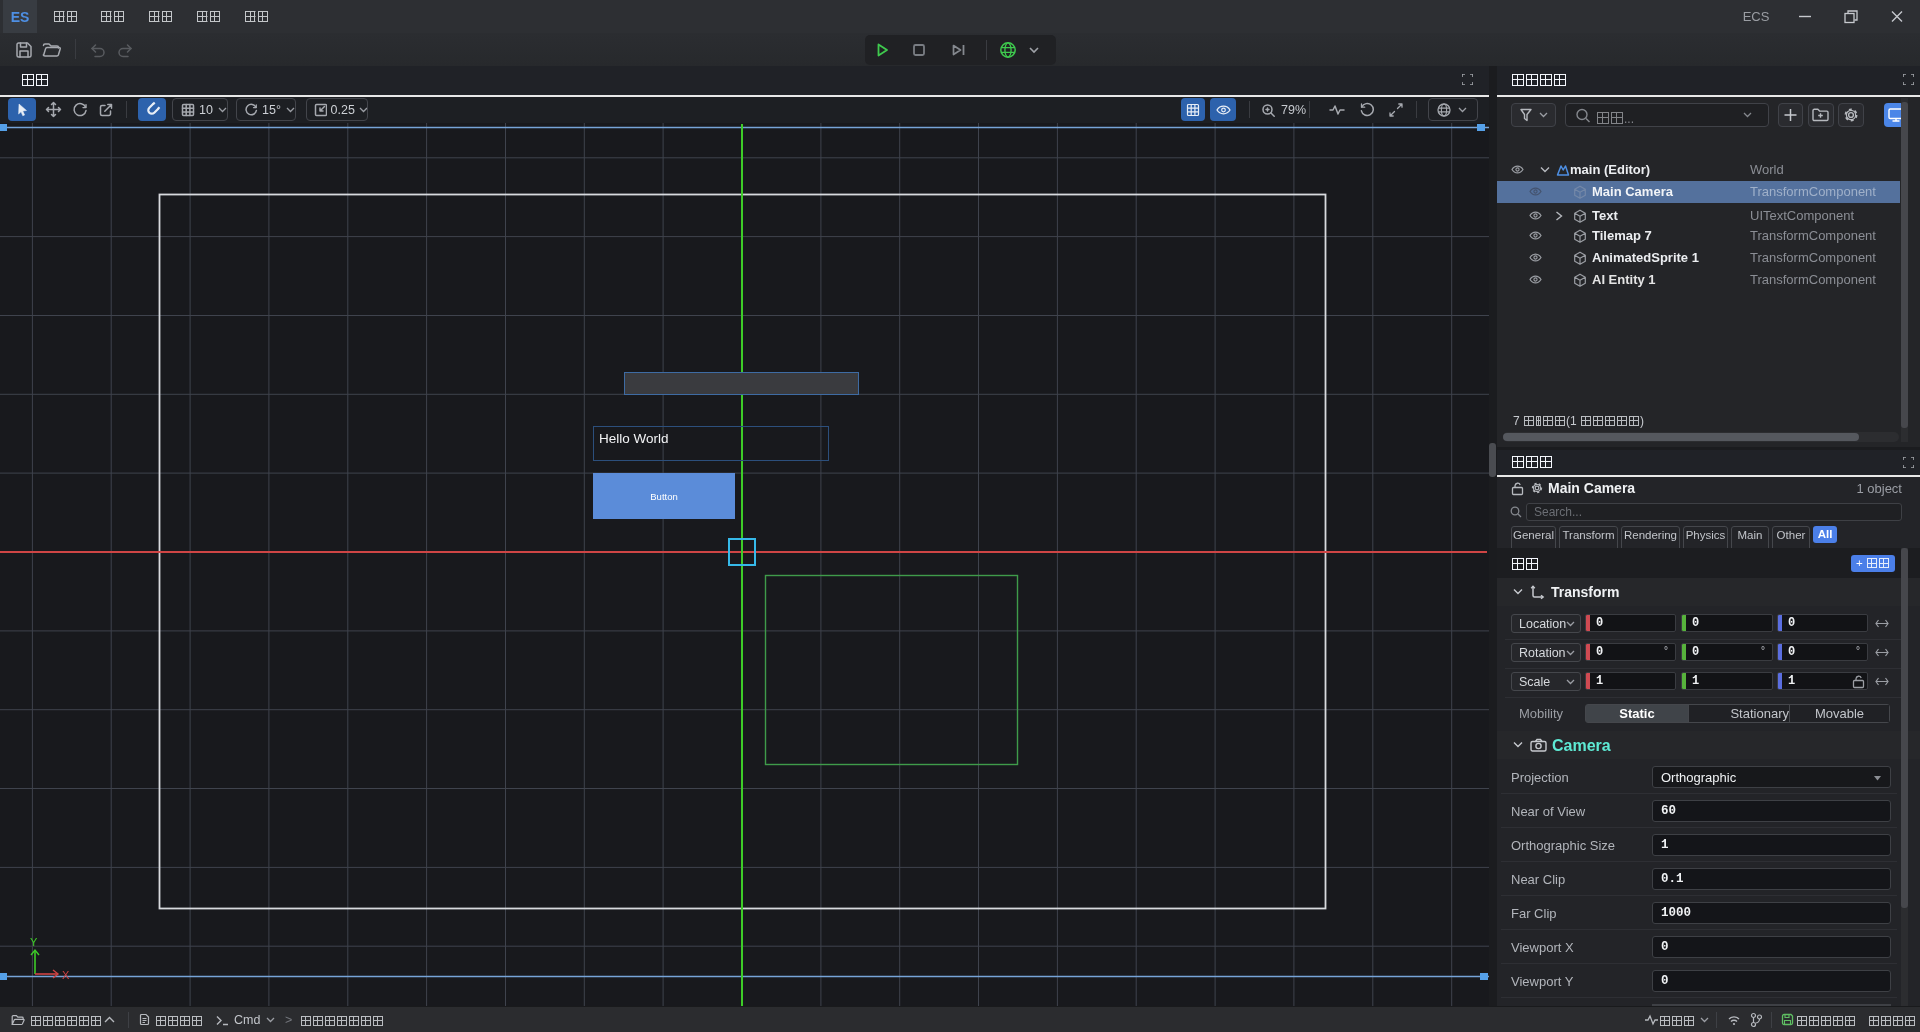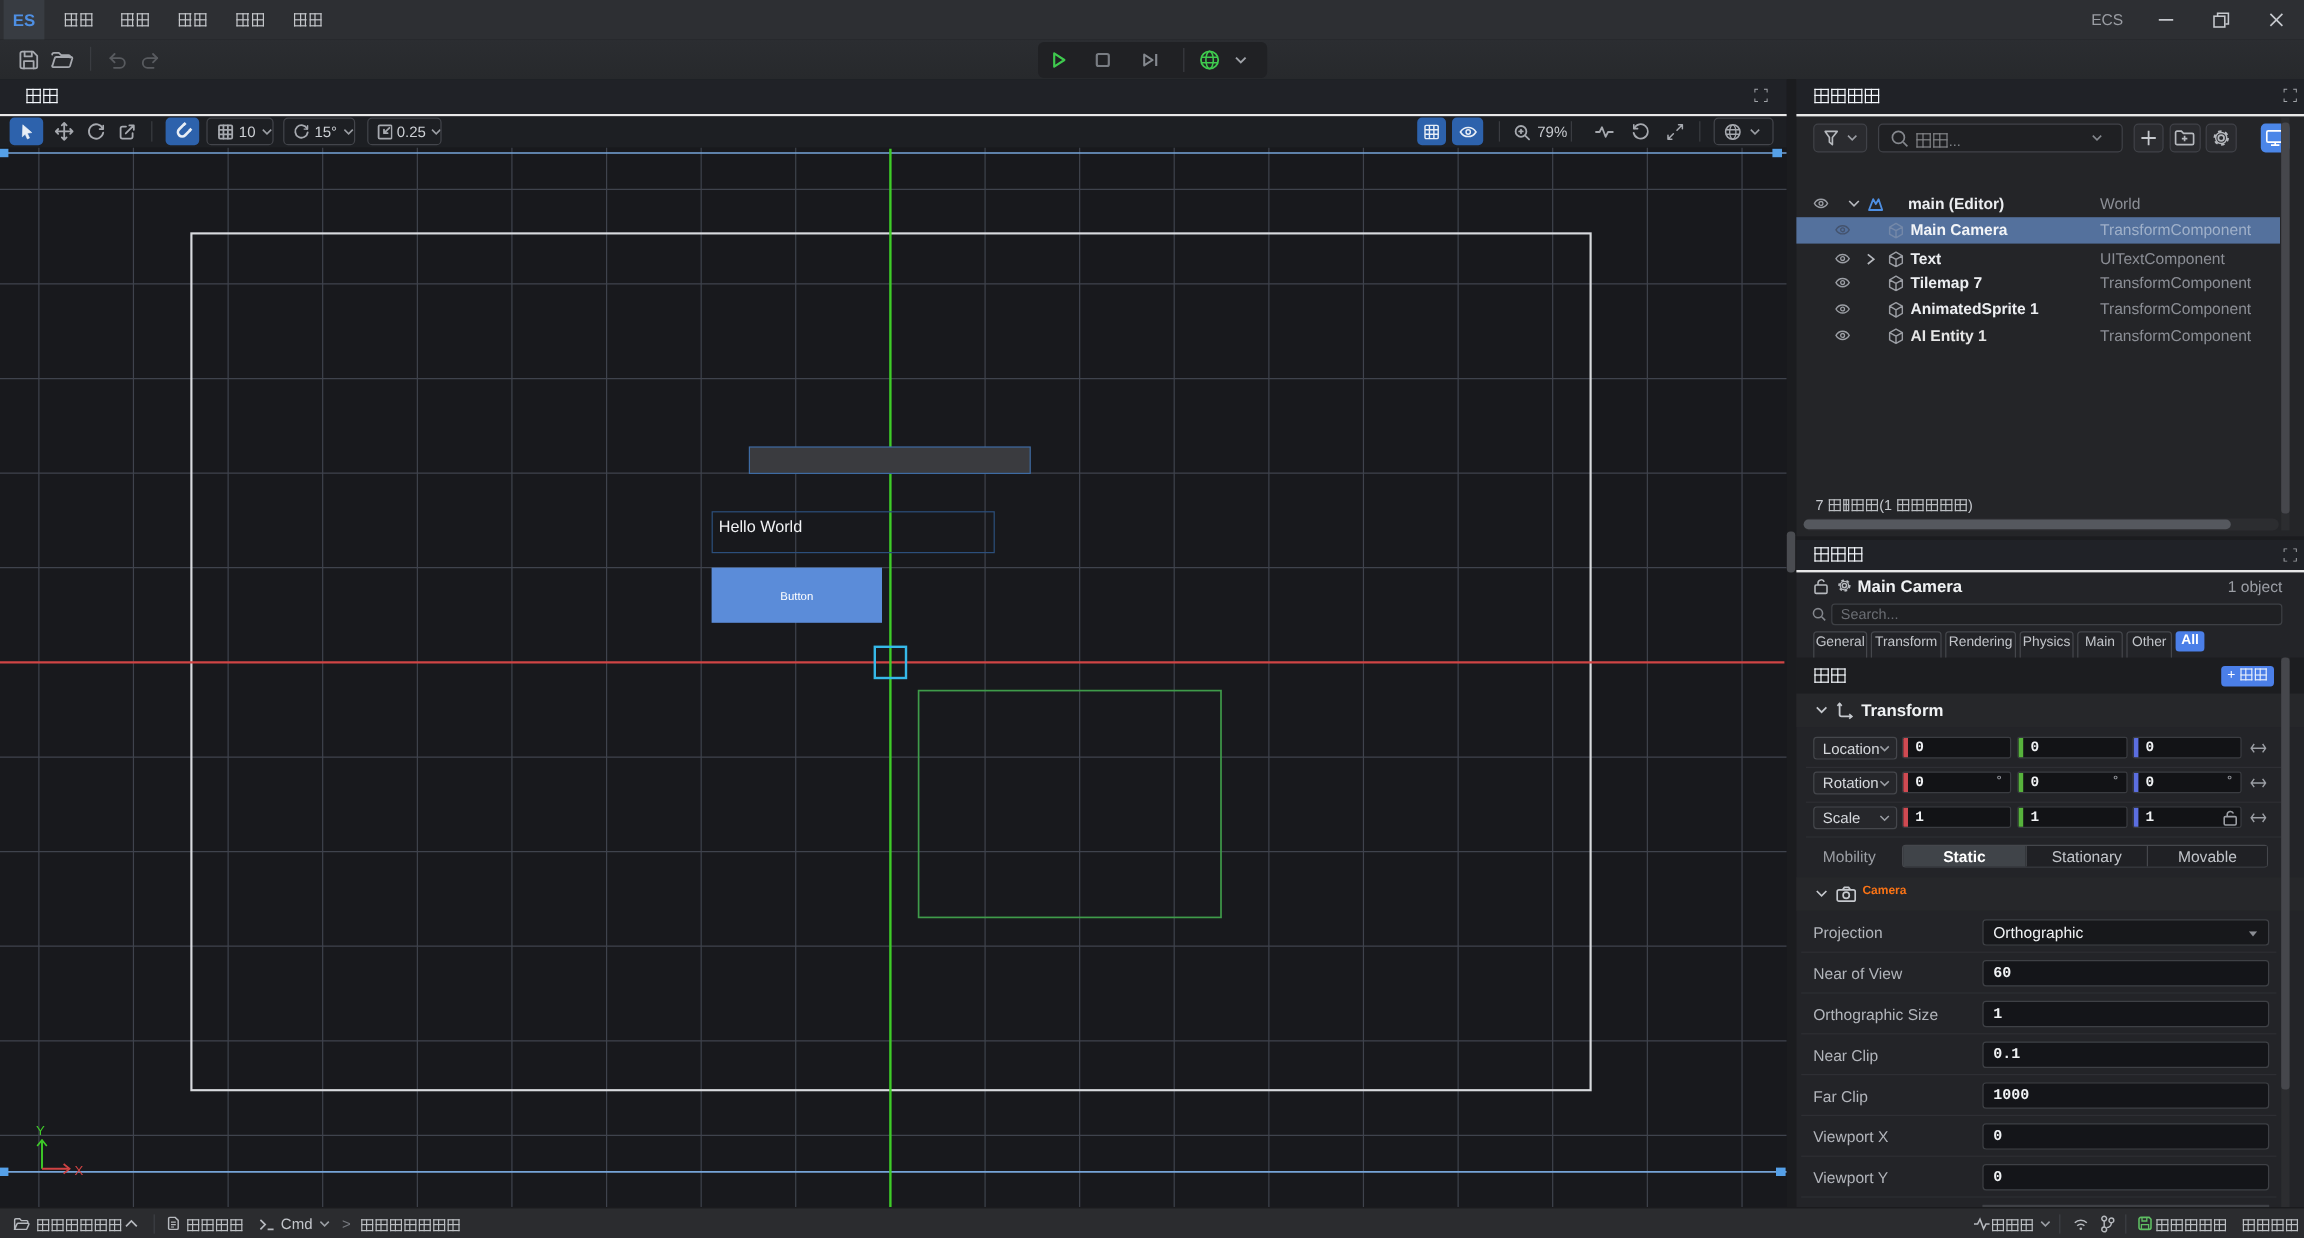--- a/index.html
+++ b/index.html
@@ -314,21 +314,21 @@
    <svg class="abs" style="left:14px;top:4px" width="13" height="13">
             <path d="M1 6.5s2-3.4 5.5-3.4S12 6.5 12 6.5s-2 3.4-5.5 3.4S1 6.5 1 6.5z" fill="none" stroke="#9b9ea4" stroke-width="1.2"></path>
             <circle cx="6.5" cy="6.5" r="1.6" fill="none" stroke="#9b9ea4" stroke-width="1.1"></circle>
           </svg>
    <svg class="abs" style="left:43px;top:7px" width="10" height="8">
             <path d="M1 1.5 5 5.5 9 1.5" fill="none" stroke="#b6b9be" stroke-width="1.4"></path>
           </svg>
    <svg class="abs" style="left:59px;top:3px" width="14" height="15">
             <path d="M1.5 13 5 4l2.2 4L9.5 4l3 9z" fill="none" stroke="#4e8fe3" stroke-width="1.5" stroke-linejoin="round"></path>
           </svg>
-   <div class="abs" style="left:93px;top:3px;color:#eceef1;font-weight:bold">main (Editor)</div>
+   <div class="abs" style="left:73px;top:3px;color:#eceef1;font-weight:bold">main (Editor)</div>
    <div class="abs" style="left:253px;top:3px;color:#8b8e95">World</div>
   </div>
   <div class="abs" style="left:0;top:22px;width:403px;height:22px;background:#54719d">
    <svg class="abs" style="left:32px;top:4px" width="13" height="13">
             <path d="M1 6.5s2-3.4 5.5-3.4S12 6.5 12 6.5s-2 3.4-5.5 3.4S1 6.5 1 6.5z" fill="none" stroke="#44536e" stroke-width="1.2"></path>
             <circle cx="6.5" cy="6.5" r="1.6" fill="none" stroke="#44536e" stroke-width="1.1"></circle>
           </svg>
    <svg class="abs" style="left:76px;top:4px" width="13" height="14">
             <path d="M7 1.2 12.3 4.2v6L7 13.2 1.7 10.2v-6zM1.7 4.2 7 7.2l5.3-3M7 7.2v6" fill="none" stroke="#7488a8" stroke-width="1.2" stroke-linejoin="round"></path>
           </svg>
@@ -464,34 +464,34 @@
           <rect x="1.5" y="6.5" width="10" height="7" rx="1" fill="none" stroke="#9b9ea4" stroke-width="1.3"></rect>
           <path d="M4 6.5V4.8a2.7 2.7 0 0 1 5.2-.9" fill="none" stroke="#9b9ea4" stroke-width="1.3"></path>
         </svg>
   <svg class="abs harr" style="left:378px;top:227px" width="14" height="9">
           <path d="M3.5 1 1 4.5 3.5 8M10.5 1 13 4.5 10.5 8M1 4.5h12" fill="none" stroke="#9b9ea4" stroke-width="1.2"></path>
         </svg>
   <div class="divl" style="left:8px;top:247px"></div>
   <div class="abs" style="left:22px;top:256px;color:#9b9ea4;font-size:13px">Mobility</div>
   <div class="abs" style="left:88px;top:254px;width:305px;height:19px;border:1px solid #45474c;border-radius:3px;display:flex;font-size:13px">
    <div style="width:102px;background:#404449;color:#fff;font-weight:bold;text-align:center;line-height:18px">Static</div>
-   <div style="width:102px;background:#202125;color:#c2c5ca;text-align:center;line-height:18px;border-left:1px solid #45474c;border-right:1px solid #45474c">Stationary</div>
+   <div style="width:102px;background:#202125;color:#c2c5ca;text-align:right;line-height:18px;border-left:1px solid #45474c;border-right:1px solid #45474c">Stationary</div>
    <div style="flex:1;background:#202125;color:#c2c5ca;text-align:center;line-height:18px">Movable</div>
   </div>
  </div>
  <div class="abs" style="left:0;top:281px;width:423px;height:28px;background:#26272a">
   <svg class="abs" style="left:16px;top:10px" width="10" height="8">
           <path d="M1 1.5 5 5.5 9 1.5" fill="none" stroke="#c6c9ce" stroke-width="1.4"></path>
         </svg>
   <svg class="abs" style="left:33px;top:7px" width="17" height="14">
           <rect x="1" y="3.5" width="15" height="9.5" rx="1.5" fill="none" stroke="#c6c9ce" stroke-width="1.4"></rect>
           <path d="M5.5 3.5 7 1.5h3.5L12 3.5" fill="none" stroke="#c6c9ce" stroke-width="1.4"></path>
           <circle cx="8.5" cy="8" r="2.6" fill="none" stroke="#c6c9ce" stroke-width="1.4"></circle>
         </svg>
-  <div class="abs" style="left:55px;top:6px;color:#f97316;font-size:10px;font-weight:bold">Camera</div>
+  <div class="abs" style="left:55px;top:6px;color:#5eead4;font-size:16px;font-weight:bold">Camera</div>
  </div>
  <div id="crows" style="font-size:13px">
   <div class="irow-lab" style="top:320px">Projection</div>
   <div class="abs selbox" style="top:316px">Orthographic<svg width="7" height="5" style="position:absolute;right:9px;top:9px">
             <path d="M0 0h7L3.5 4.5z" fill="#8b8e94"></path>
           </svg></div>
   <div class="divl" style="left:4px;top:343px"></div>
   <div class="irow-lab" style="top:354px">Near of View</div>
   <div class="abs ibox mono" style="top:350px">60</div>
   <div class="divl" style="left:4px;top:377px"></div>

